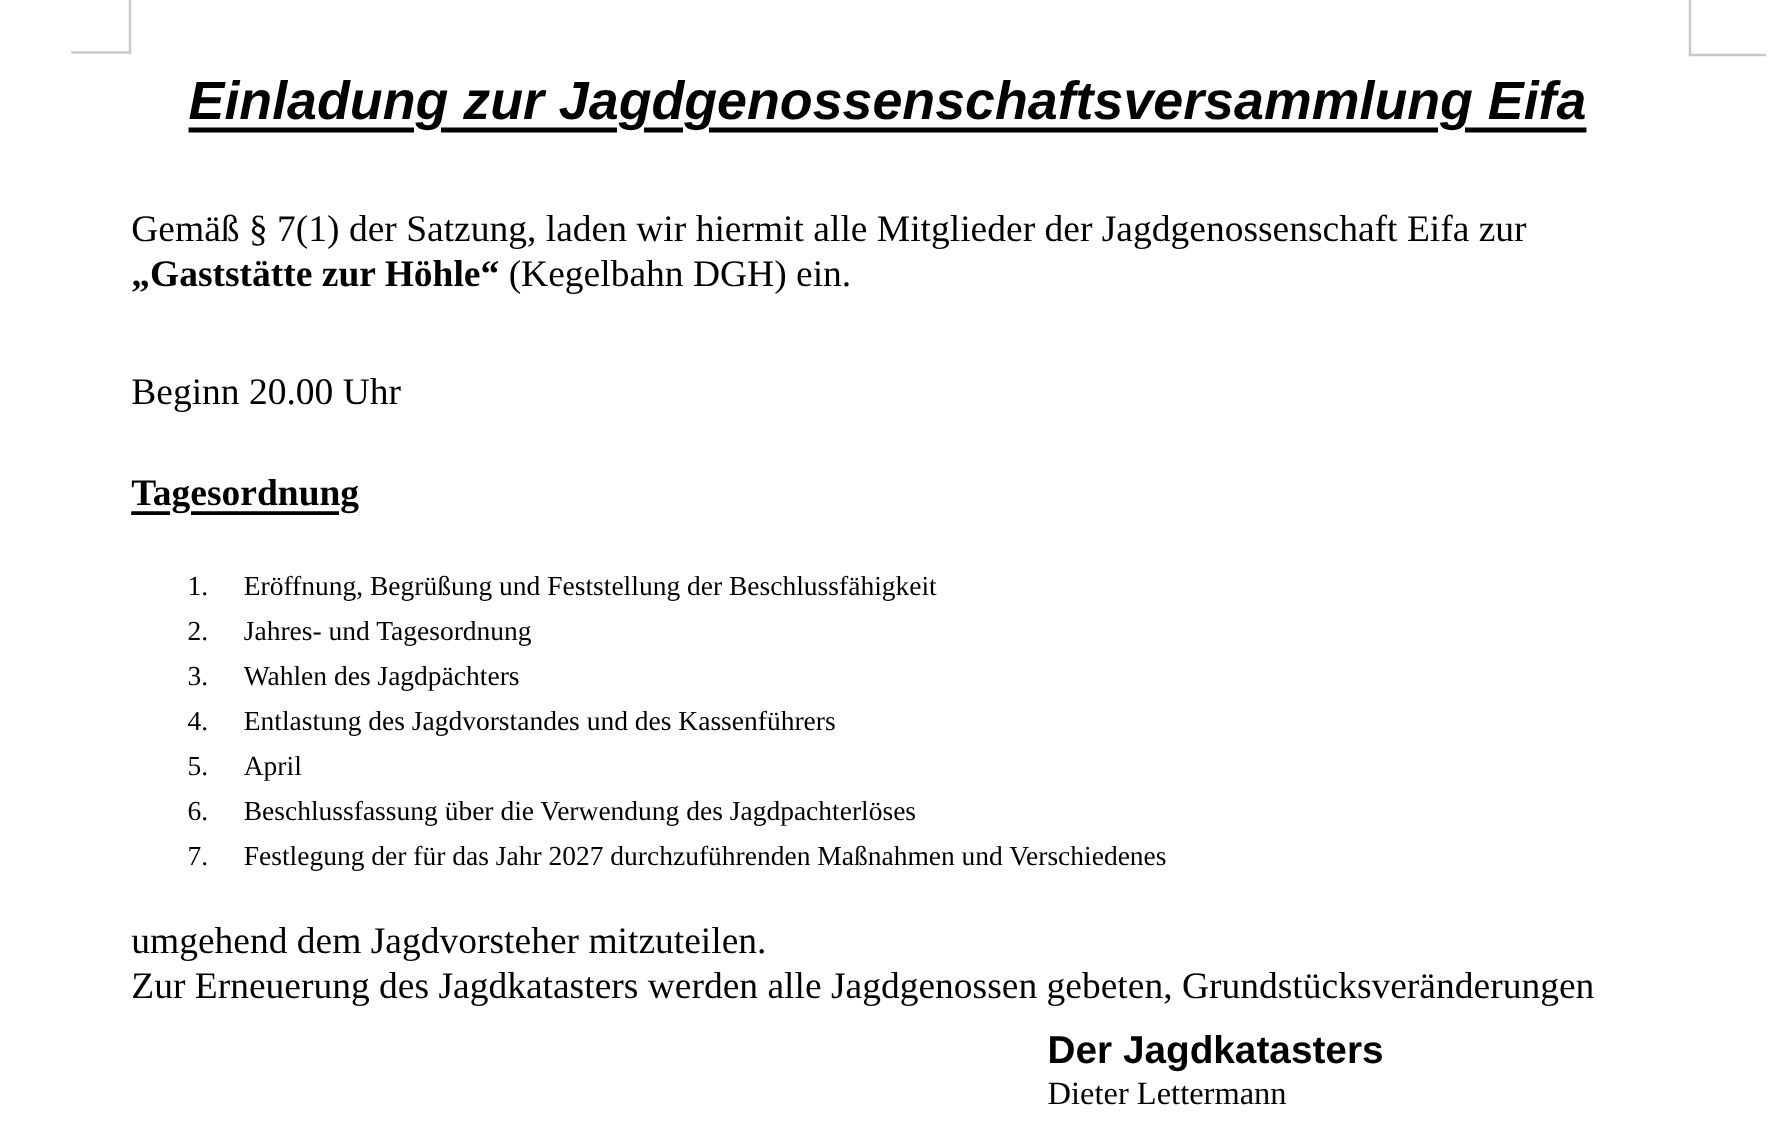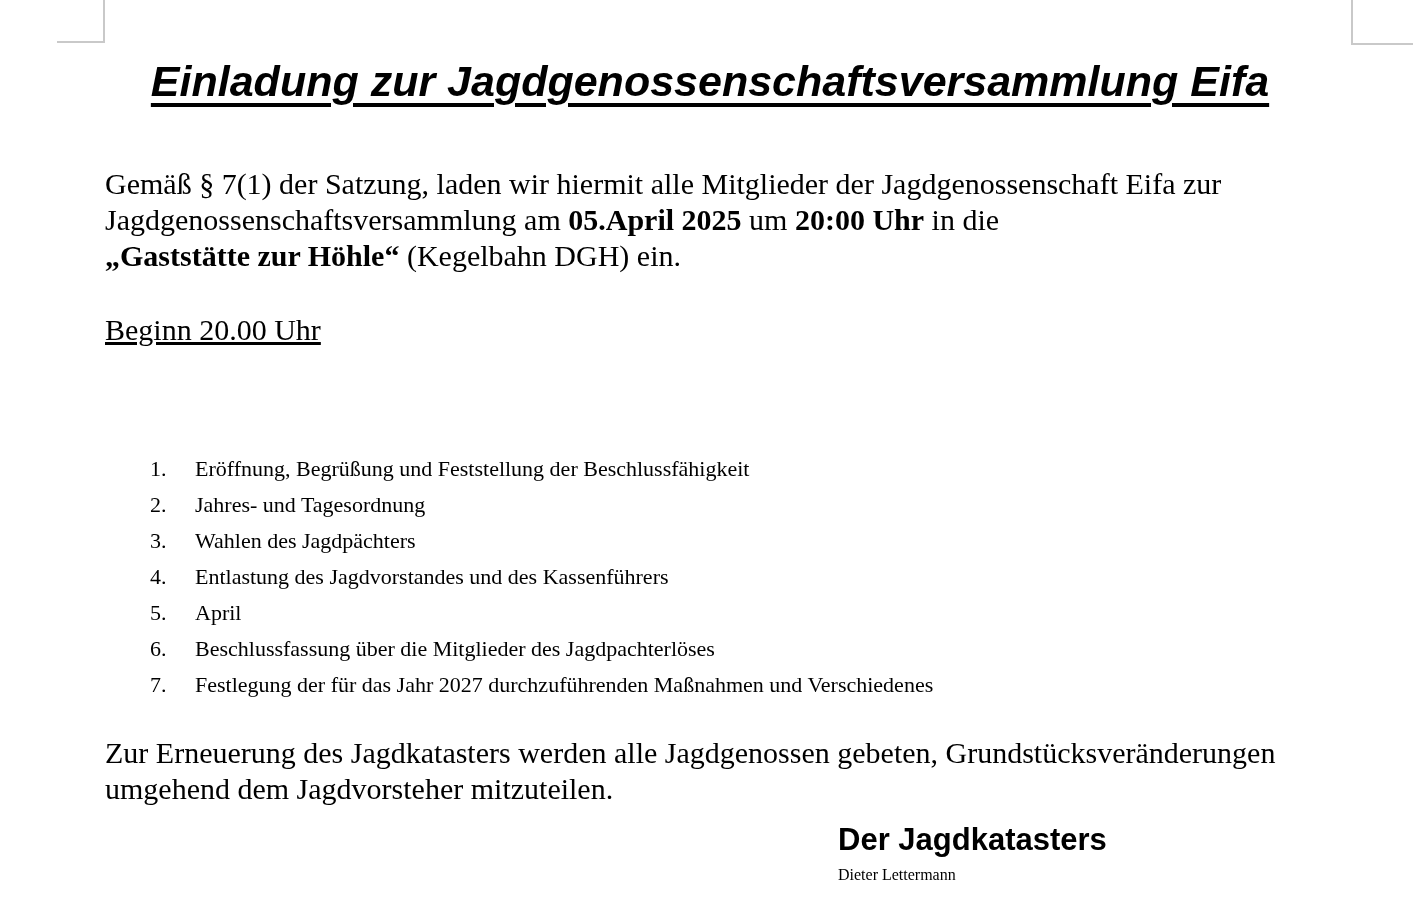--- a/index.html
+++ b/index.html
@@ -46,21 +46,21 @@
   }
 
   .serif-block {
     position: absolute;
     left: 105px;
     font-size: 30px;
     line-height: 36px;
     white-space: nowrap;
   }
   .intro   { top: 166px; }
-  .beginn  { top: 312px; text-decoration: underline; }
+  .beginn  { top: 296px; }
   .agendahead {
     top: 377px;
     font-weight: bold;
   }
   .agendahead .u {
     text-decoration: underline;
     text-decoration-thickness: 3px;
     text-underline-offset: 5px;
   }
 
@@ -90,21 +90,21 @@
     font-family: "Liberation Sans", sans-serif;
     font-size: 31px;
     font-weight: bold;
     line-height: 36px;
     white-space: nowrap;
   }
   .sig-name {
     position: absolute;
     left: 838px;
     top: 860px;
-    font-size: 16px;
+    font-size: 26px;
     line-height: 30px;
     white-space: nowrap;
   }
 
   b { font-weight: bold; }
 </style>
 </head>
 <body>
 
 <div class="page">
@@ -116,41 +116,41 @@
 
   <div class="title">
     <span class="u">Einladung zur Jagdgenossenschaftsversammlung Eifa</span>
   </div>
 
   <div class="serif-block intro">
     <div>
       <span>Gemäß § 7(1) der Satzung, laden wir hiermit alle Mitglieder der Jagdgenossenschaft Eifa zur</span>
     </div>
     <div>
-      <span>Jagdgenossenschaftsversammlung am </span><b>05.April 2025</b><span> um </span><b>20:00 Uhr</b><span> in die</span>
-    </div>
-    <div>
       <b>„Gaststätte zur Höhle“</b><span> (Kegelbahn DGH) ein.</span>
     </div>
   </div>
 
   <div class="serif-block beginn">Beginn 20.00 Uhr</div>
 
+  <div class="serif-block agendahead">
+    <span class="u">Tagesordnung</span>
+  </div>
 
   <ol class="agenda-list">
     <li><span class="num">1.</span><span>Eröffnung, Begrüßung und Feststellung der Beschlussfähigkeit</span></li>
     <li><span class="num">2.</span><span>Jahres- und Tagesordnung</span></li>
     <li><span class="num">3.</span><span>Wahlen des Jagdpächters</span></li>
     <li><span class="num">4.</span><span>Entlastung des Jagdvorstandes und des Kassenführers</span></li>
     <li><span class="num">5.</span><span>April</span></li>
-    <li><span class="num">6.</span><span>Beschlussfassung über die Mitglieder des Jagdpachterlöses</span></li>
+    <li><span class="num">6.</span><span>Beschlussfassung über die Verwendung des Jagdpachterlöses</span></li>
     <li><span class="num">7.</span><span>Festlegung der für das Jahr 2027 durchzuführenden Maßnahmen und Verschiedenes</span></li>
   </ol>
 
   <div class="serif-block closing">
+    <div>umgehend dem Jagdvorsteher mitzuteilen.</div>
     <div>Zur Erneuerung des Jagdkatasters werden alle Jagdgenossen gebeten, Grundstücksveränderungen</div>
-    <div>umgehend dem Jagdvorsteher mitzuteilen.</div>
   </div>
 
   <div class="sig-role">Der Jagdkatasters</div>
   <div class="sig-name">Dieter Lettermann</div>
 
 </div>
 
 </body></html>

